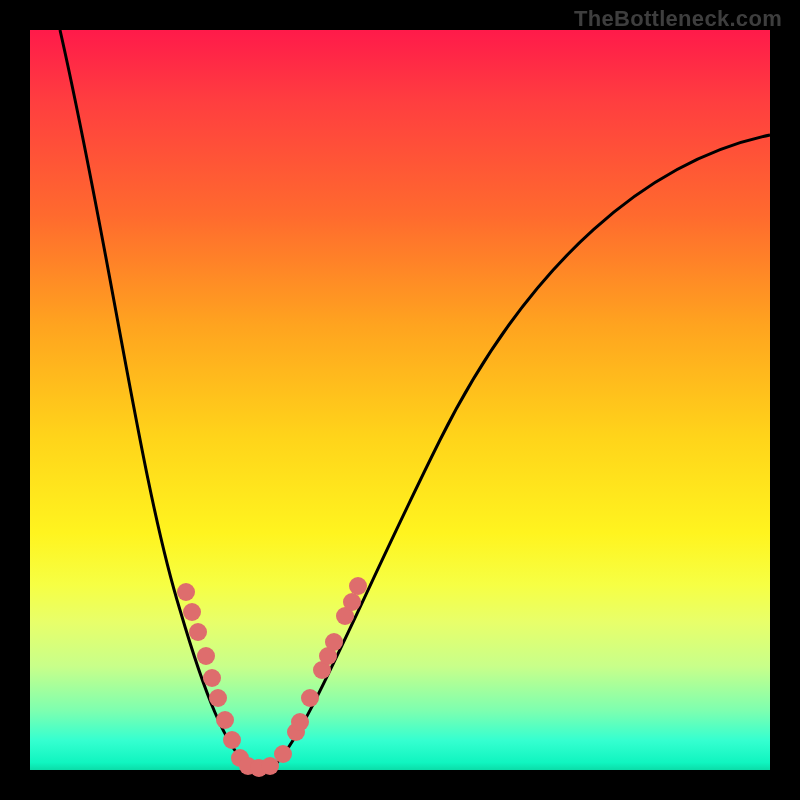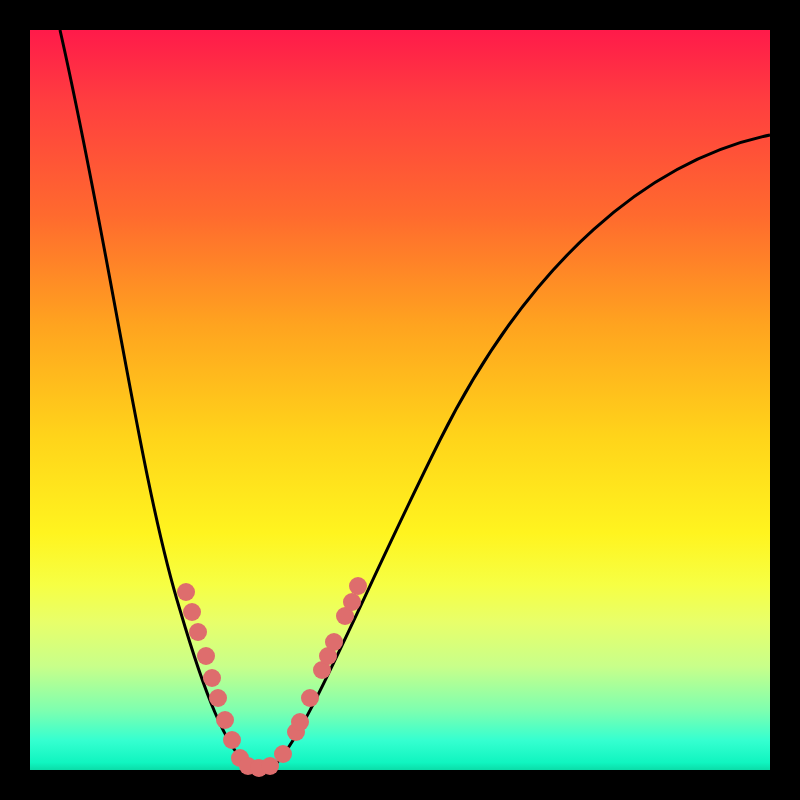--- a/index.html
+++ b/index.html
@@ -55,20 +55,21 @@
     top: 0;
     width: 740px;
     height: 740px;
     overflow: visible;
   }
 </style>
 </head>
 <body>
 
 <div class="frame">
+  <div class="watermark">TheBottleneck.com</div>
   <div class="plot-area">
     <svg class="curve" viewBox="0 0 740 740" preserveAspectRatio="none">
       <path fill="none" stroke="#000" stroke-width="3" d="M 30 0 C 80 220 110 450 150 580 C 175 665 195 715 218 736 C 226 742 236 742 244 736 C 278 702 330 570 410 410 C 500 230 620 130 740 105"></path>
       <g id="dots">
           <circle cx="156" cy="562" r="9" fill="#de6d6d"></circle>
           <circle cx="162" cy="582" r="9" fill="#de6d6d"></circle>
           <circle cx="168" cy="602" r="9" fill="#de6d6d"></circle>
           <circle cx="176" cy="626" r="9" fill="#de6d6d"></circle>
           <circle cx="182" cy="648" r="9" fill="#de6d6d"></circle>
           <circle cx="188" cy="668" r="9" fill="#de6d6d"></circle>

